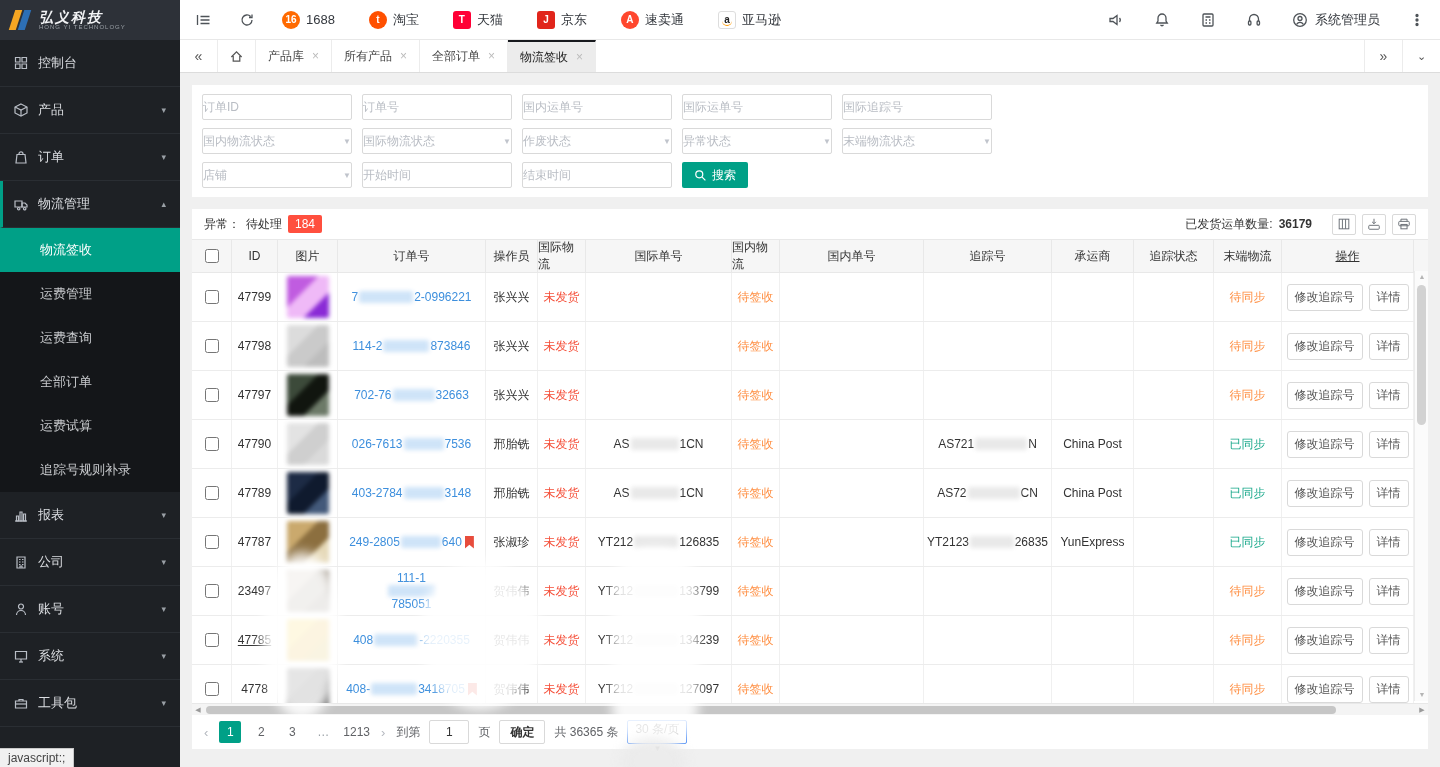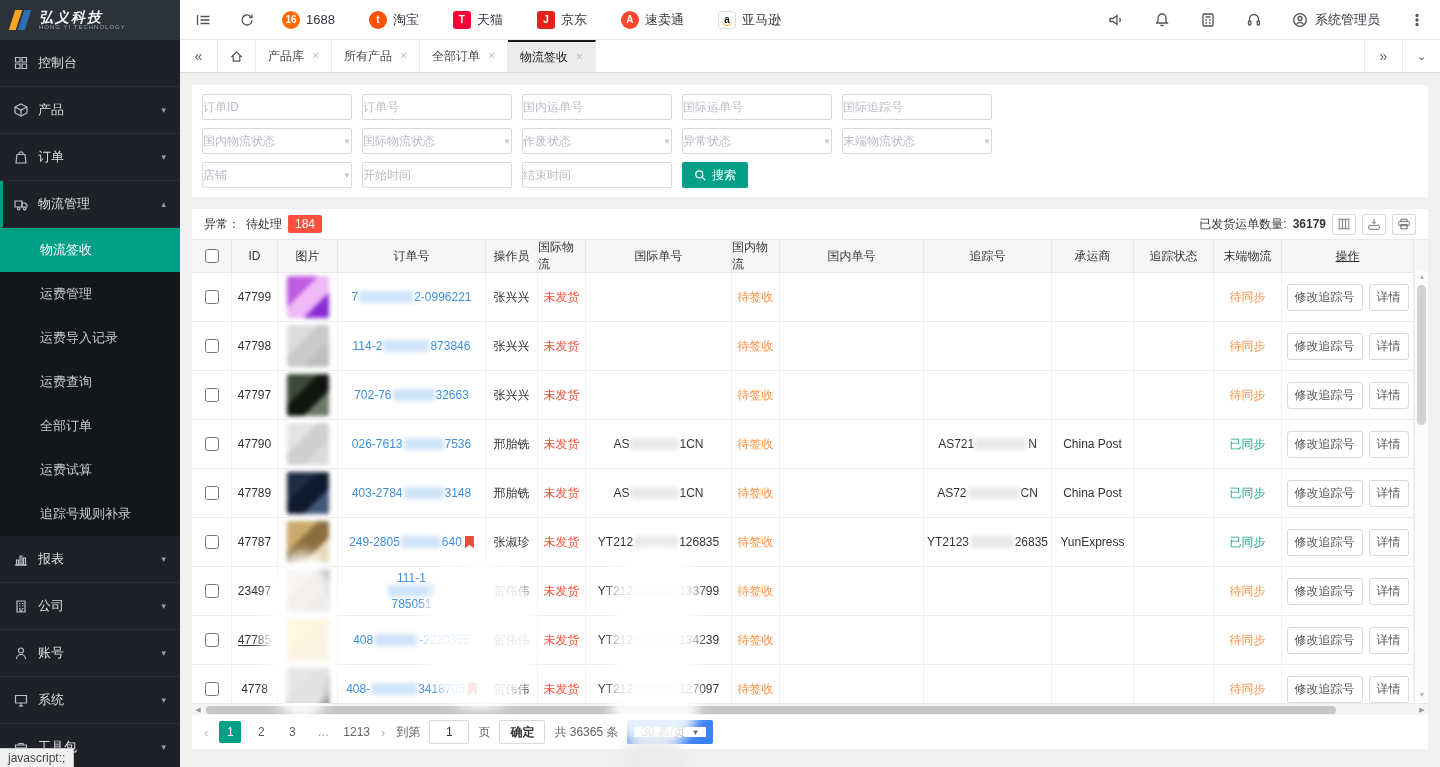--- a/index.html
+++ b/index.html
@@ -115,22 +115,22 @@
 
   .pagination { height:34px; display:flex; align-items:center; gap:9px; padding:0 10px; font-size:12px; color:#606266; }
   .pg-arrow { color:#b4b8bf; font-size:13px; cursor:pointer; padding:0 2px; }
   .pg { min-width:22px; height:22px; line-height:22px; text-align:center; border-radius:2px; cursor:pointer; }
   .pg.active { background:#00a087; color:#fff; }
   .pg.dots { cursor:default; color:#9aa0a6; }
   .goto-input { width:40px; height:24px; border:1px solid #d9d9d9; border-radius:2px; text-align:center;
     font-size:12px; color:#333; font-family:inherit; }
   .confirm-btn { height:24px; padding:0 10px; background:#fff; border:1px solid #d9d9d9; border-radius:2px;
     font-size:12px; color:#333; font-weight:bold; cursor:pointer; font-family:inherit; }
-  .pp-select { height:24px; border:7px solid #3b82f6; border-radius:2px; display:flex; align-items:center;
-    gap:6px; padding:0 7px; cursor:pointer; color:#333; }
+  .pp-select { height:24px; border:1px solid #3b82f6; border-radius:2px; display:flex; align-items:center;
+    gap:6px; padding:0 7px; cursor:pointer; color:#333;flex-direction:column; }
   .pp-select .car { font-size:8px; color:#555; }
 
   .overlay { position:absolute; background:rgba(255,255,255,.88); filter:blur(6px);
     border-radius:50%; pointer-events:none; z-index:3; }
   .js-tip { position:absolute; left:0; bottom:0; background:#f1f1f1; border:1px solid #c9c9c9;
     border-left:none; border-bottom:none; padding:2px 8px; font-size:12px; color:#444; z-index:9; }
 </style>
 </head>
 <body>
 
@@ -178,21 +178,20 @@
           <path d="M8 6h3l2 2v2H8z"></path>
           <path d="M3.5 11.7a1.2 1.2 0 1 0 2.4 0a1.2 1.2 0 1 0 -2.4 0"></path>
           <path d="M9.5 11.7a1.2 1.2 0 1 0 2.4 0a1.2 1.2 0 1 0 -2.4 0"></path>
         </svg>
         <span>物流管理</span>
         <span class="caret">▴</span>
       </div>
       <div class="submenu">
         <div class="s-item active">物流签收</div>
         <div class="s-item">运费管理</div>
-        <div class="s-item">运费导入记录</div>
         <div class="s-item">运费查询</div>
         <div class="s-item">全部订单</div>
         <div class="s-item">运费试算</div>
         <div class="s-item">追踪号规则补录</div>
       </div>
       <div class="m-item">
         <svg width="14" height="14" viewBox="0 0 14 14">
           <path d="M1 13h12"></path>
           <path d="M2.5 8h2v5h-2z"></path>
           <path d="M6 4h2v9H6z"></path>
@@ -402,21 +401,21 @@
     </div>
   </section>
 
   <section class="panel tpanel">
     <div class="statusbar">
       <span>异常：</span>
       <span>待处理</span>
       <span class="badge">184</span>
       <span class="sb-right">
         <span>已发货运单数量:</span>
-        <span class="shipped-num" style="">36179</span>
+        <span class="shipped-num" style="margin-right:14px">36179</span>
         <span class="ibtn">
           <svg width="14" height="14" viewBox="0 0 16 16">
               <rect x="2.5" y="2.5" width="11" height="11"></rect>
               <path d="M6.2 2.5v11M9.8 2.5v11"></path>
             </svg>
         </span>
         <span class="ibtn">
           <svg width="14" height="14" viewBox="0 0 16 16">
               <rect x="2" y="9.5" width="12" height="4.5" rx="1"></rect>
               <path d="M8 2v5.5M5.8 5.5L8 7.7l2.2-2.2"></path>

